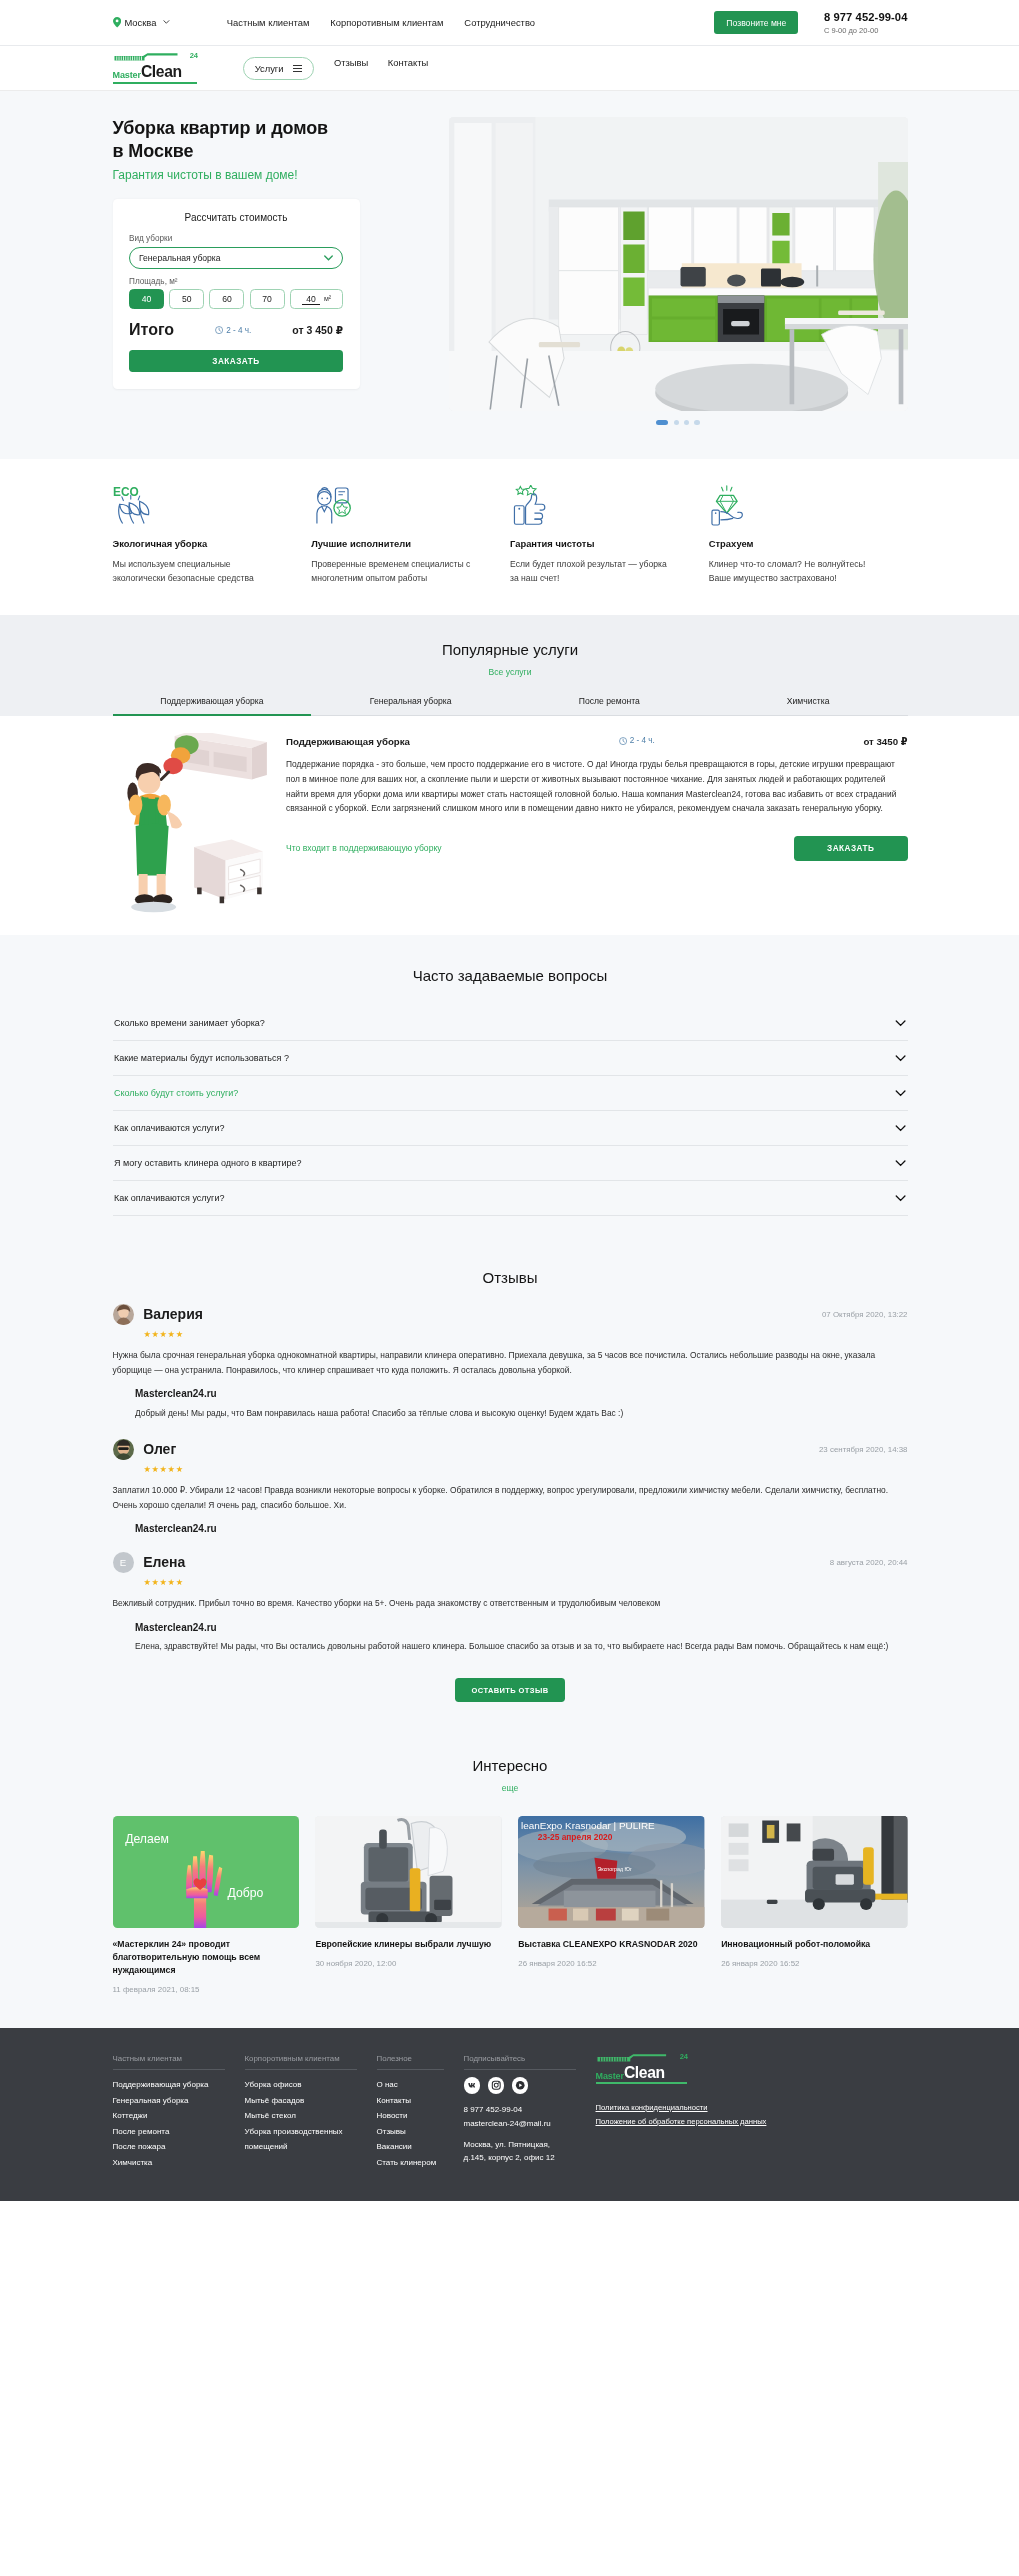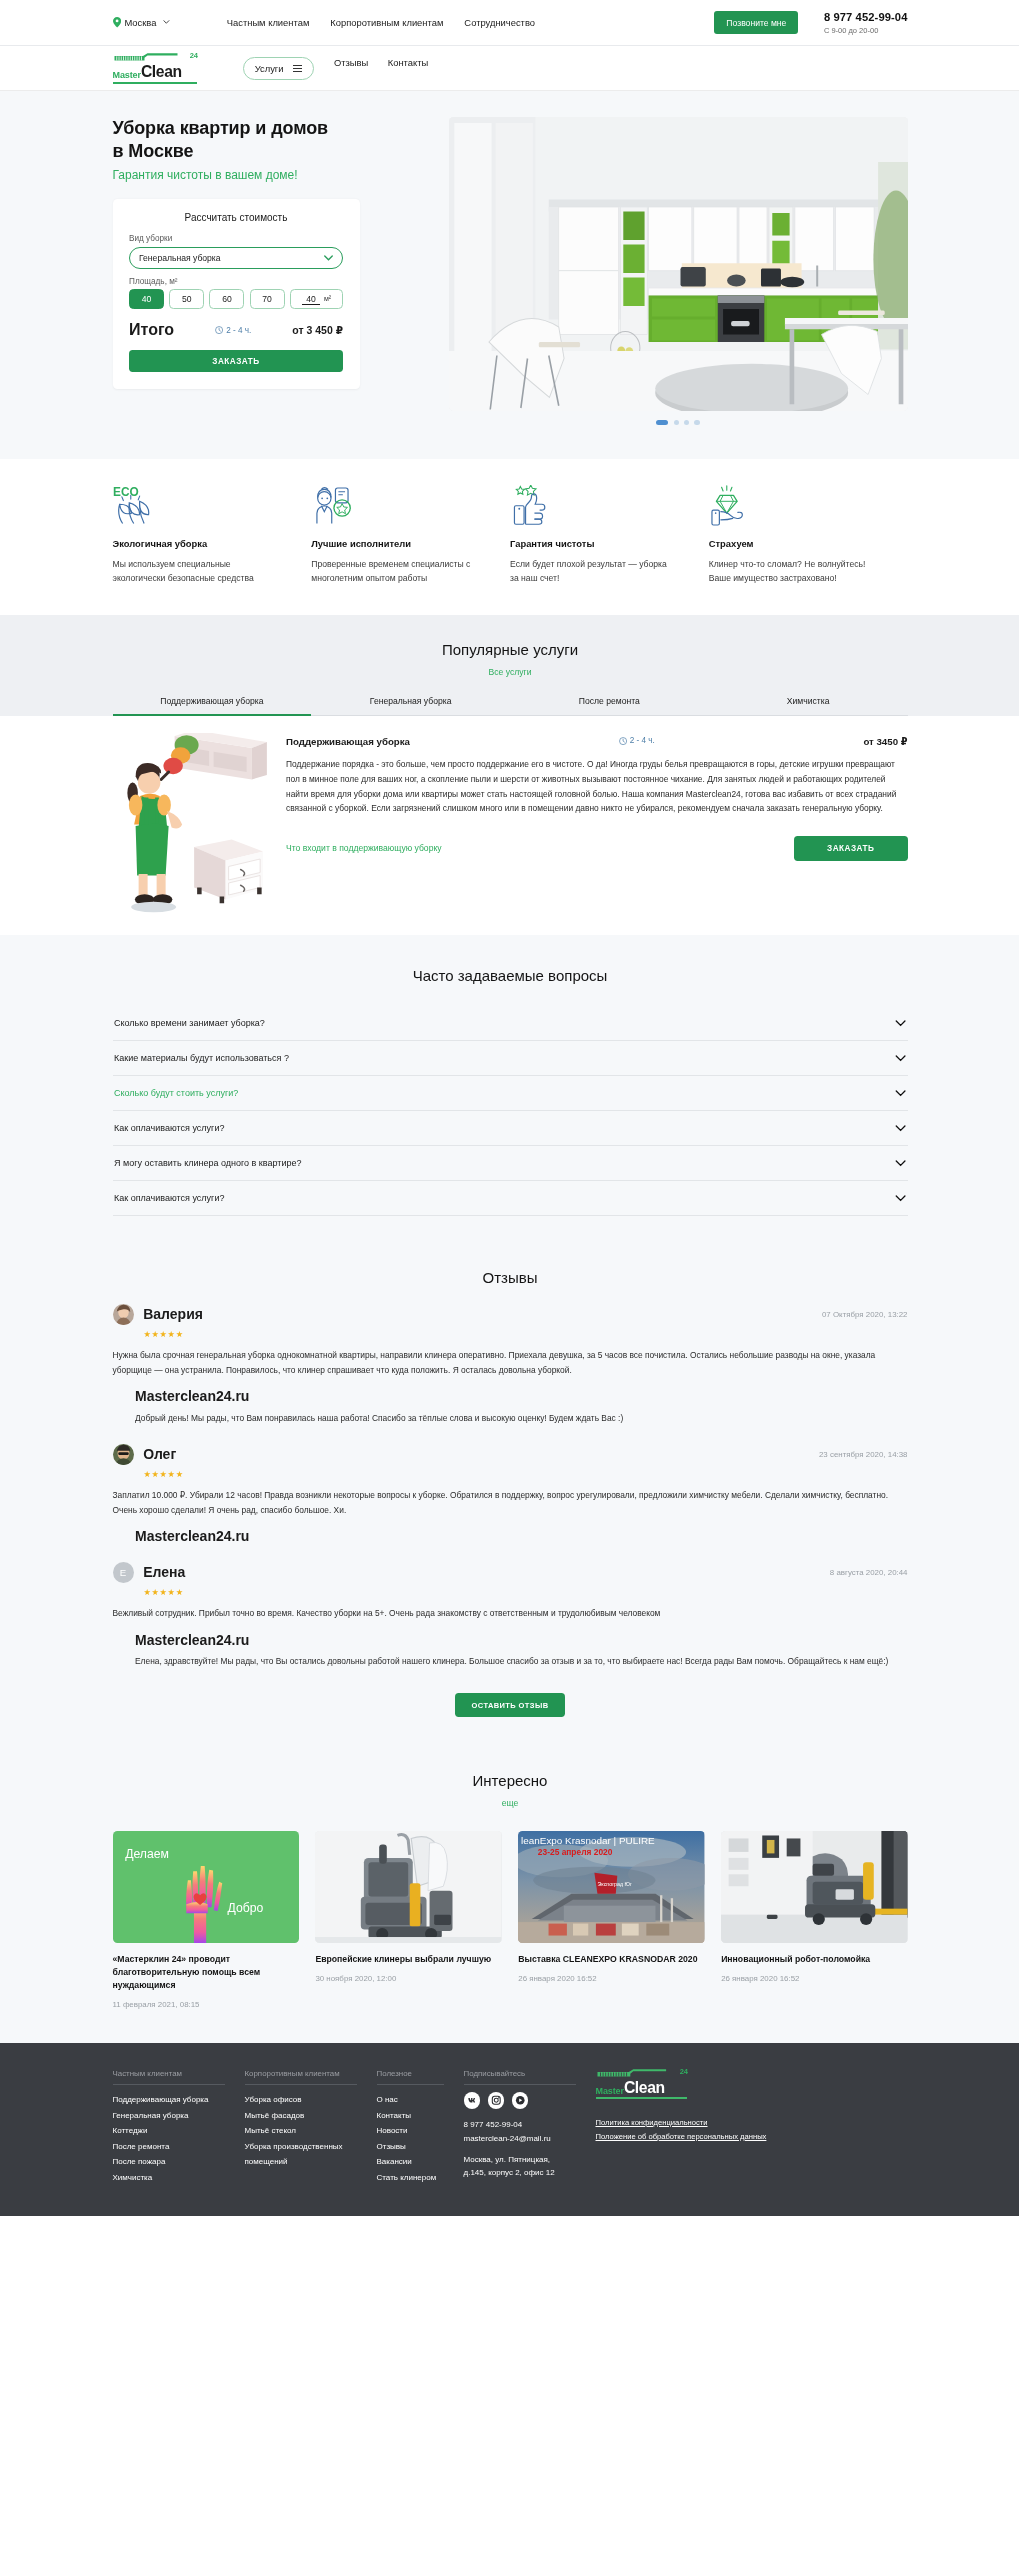--- a/index.html
+++ b/index.html
@@ -155,21 +155,21 @@
   .reviews { background: #f6f8fa; padding: 27px 0 34px; }
   .review { margin-top: 18px; }
   .rv-head { display: flex; align-items: center; }
   .avatar { width: 21px; height: 21px; border-radius: 50%; overflow:hidden; flex:none; }
   .avatar.letter { background: #c2c7cc; color: #fff; display:flex; align-items:center; justify-content:center; font-size:9.7px; }
   .rv-name { font-size: 14px; font-weight: 700; margin-left: 9.7px; }
   .rv-date { margin-left: auto; font-size: 7.9px; color: #9aa0a6; }
   .stars { color: #f2b41c; font-size: 8.2px; letter-spacing: 0.7px; margin: 4.5px 0 0 31px; }
   .rv-text { font-size: 8.4px; line-height: 1.75; color: #2b2b2b; margin-top: 9px; }
   .rv-reply { margin: 10.5px 0 0 22.5px; }
-  .rv-reply .who { font-size: 14px; font-weight: 700; }
+  .rv-reply .who { font-size: 10px; font-weight: 700; }
   .rv-reply p { font-size: 8.4px; line-height: 1.75; color: #2b2b2b; margin-top: 6.7px; }
   .leave-btn {
     display: block; margin: 24px auto 0; background: #229452; color: #fff; border: none;
     border-radius: 3.7px; font-size: 7.5px; font-weight: 700; letter-spacing: 0.4px;
     padding: 7.5px 16.5px; cursor: pointer; font-family: inherit;
   }
 
   
   .news { background: #f6f8fa; padding: 21px 0 34px; }
   .news-grid { display: flex; gap: 16.5px; margin-top: 22.5px; }

